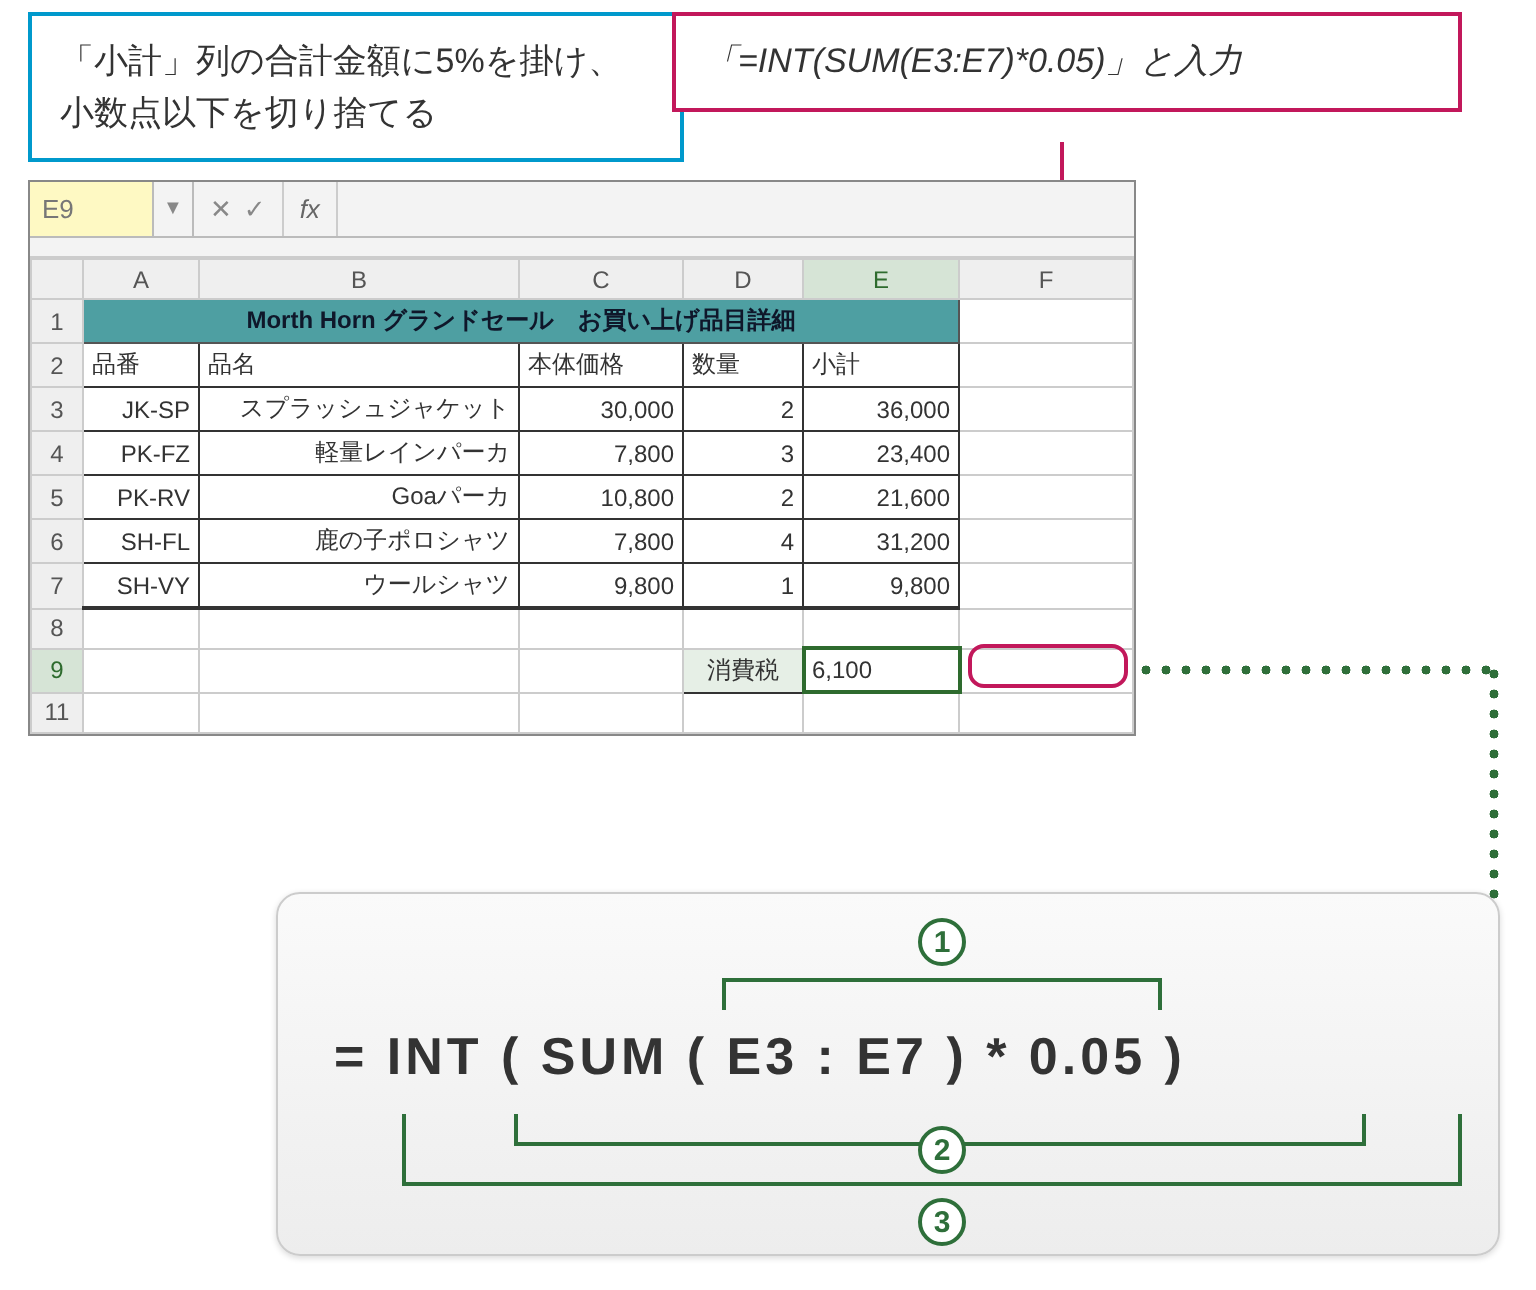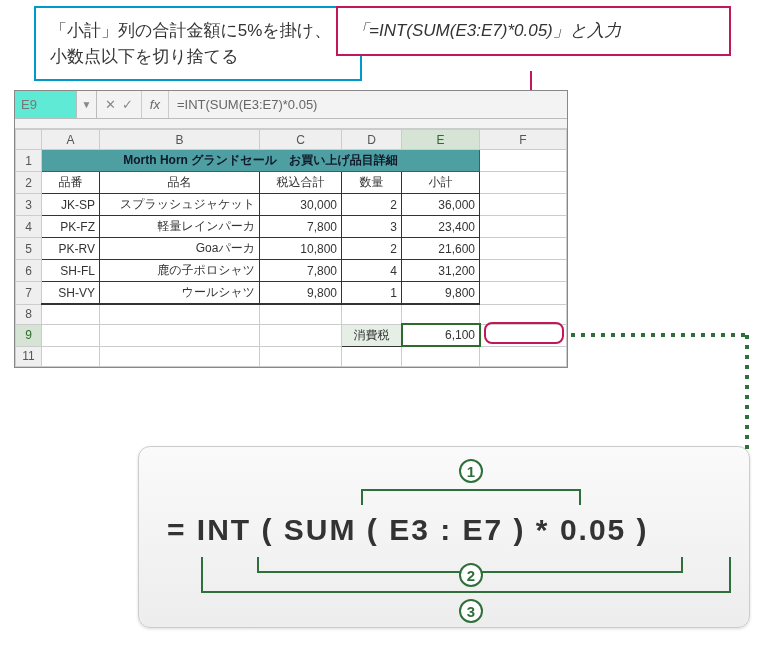--- a/index.html
+++ b/index.html
@@ -13,21 +13,21 @@
       color: #333;
     }
     .callout {
       position: absolute;
       padding: 10px 14px;
       font-size: 17px;
       border: 2px solid;
       background: #fff;
       line-height: 1.5;
     }
-    .callout.blue { border-color: #0099cc; left: 14px; top: 6px; width: 328px; margin-left: 20px; }
+    .callout.blue { border-color: #0099cc; left: 14px; top: 6px; width: 328px; }
     .callout.magenta { border-color: #c2185b; left: 336px; top: 6px; width: 395px; font-style: italic; }
 
     .leader-magenta {
       position: absolute;
       left: 530px; top: 71px;
       width: 2px;
       background: #c2185b;
       height: 265px;
     }
 
@@ -46,21 +46,21 @@
       background: #f3f3f3;
       font-size: 13px;
       height: 28px;
     }
     .namebox {
       width: 62px;
       border-right: 1px solid #bbb;
       padding: 0 6px;
       height: 100%;
       display: flex; align-items: center;
-      background: #5eead4;
+      background: #fef9c3;
       color: #777;
     }
     .drop-arrow {
       width: 20px; height: 100%;
       border-right: 1px solid #bbb;
       display: flex; align-items: center; justify-content: center;
       color: #888; font-size: 10px;
     }
     .fx-btns {
       display: flex; align-items: center; gap: 6px;
@@ -115,21 +115,21 @@
       height: 182px;
       border: 1px solid #ccc;
       border-radius: 12px;
       background: linear-gradient(#fafafa,#ededed);
       box-shadow: 0 1px 3px rgba(0,0,0,.15);
     }
     .formula-text {
       position: absolute;
       left: 28px;
       top: 66px;
-      font-size: 30px;
+      font-size: 26px;
       font-weight: bold;
       white-space: nowrap;
       letter-spacing: 2px;
       font-family: Arial, sans-serif;
     }
     .bracket {
       position: absolute;
       border: 2px solid #2e6f3a;
     }
     .bracket-top {
@@ -169,21 +169,20 @@
 <div class="excel-wrap">
 
   <div class="name-fx-bar">
     <div class="namebox">E9</div>
     <div class="drop-arrow">▼</div>
     <div class="fx-btns">
       <span>✕</span>
       <span>✓</span>
     </div>
     <div class="fx-label">fx</div>
-    <div class="formula-input">=INT(SUM(E3:E7)*0.05)</div>
   </div>
 
   <div class="row-header-top"></div>
 
   <table style="border-collapse:collapse;width:100%;">
     <colgroup>
       <col style="width:26px">
         <col style="width:58px">
         <col style="width:160px">
         <col style="width:82px">
@@ -194,27 +193,27 @@
 
   </table>
 
   <style>
     table.sheet { border-collapse: collapse; width: 100%; table-layout: fixed; }
     table.sheet td, table.sheet th { border: 1px solid #ccc; font-size: 12px; padding: 2px 4px; height: 20px; }
     table.sheet th { background:#efefef; color:#555; font-weight:normal; text-align:center; }
     table.sheet th.hl, table.sheet td.rh.hl { background:#d6e4d6; color:#2e6b2e; }
     table.sheet td.rh { background:#efefef; text-align:center; color:#555; }
     table.sheet td.title { background:#4e9fa2; color:#0f172a; text-align:center; font-weight:bold; border:1px solid #555; }
-    table.sheet td.hdrc { text-align:center; border:1px solid #333; }
+    table.sheet td.hdrc { text-align:left; border:1px solid #333; }
     table.sheet td.bd { border:1px solid #333; }
     table.sheet td.left { text-align:right; }
     table.sheet td.right { text-align:right; }
     table.sheet td.lastrow { border-bottom:2px solid #333; }
     table.sheet td.sumlab { background:#e6efe6; text-align:center; border:1px solid #333;margin-left:40px; }
-    table.sheet td.sumval { text-align:right; border:1px solid #333; }
+    table.sheet td.sumval { border:1px solid #333; }
     table.sheet td.plain { background:#fff; }
   </style>
 
   <table class="sheet">
     <colgroup>
       <col style="width:26px">
         <col style="width:58px">
         <col style="width:160px">
         <col style="width:82px">
         <col style="width:60px">
@@ -233,21 +232,21 @@
     </tr>
     <tr>
       <td class="rh">1</td>
       <td class="title" colspan="5">Morth Horn グランドセール　お買い上げ品目詳細</td>
       <td class="plain"></td>
     </tr>
     <tr>
       <td class="rh">2</td>
       <td class="hdrc bd">品番</td>
       <td class="hdrc bd">品名</td>
-      <td class="hdrc bd">税込合計</td>
+      <td class="hdrc bd">本体価格</td>
       <td class="hdrc bd">数量</td>
       <td class="hdrc bd">小計</td>
       <td class="plain"></td>
     </tr>
     <tr>
       <td class="rh">3</td>
       <td class="bd left">JK-SP</td>
       <td class="bd left">スプラッシュジャケット</td>
       <td class="bd right">30,000</td>
       <td class="bd right">2</td>

